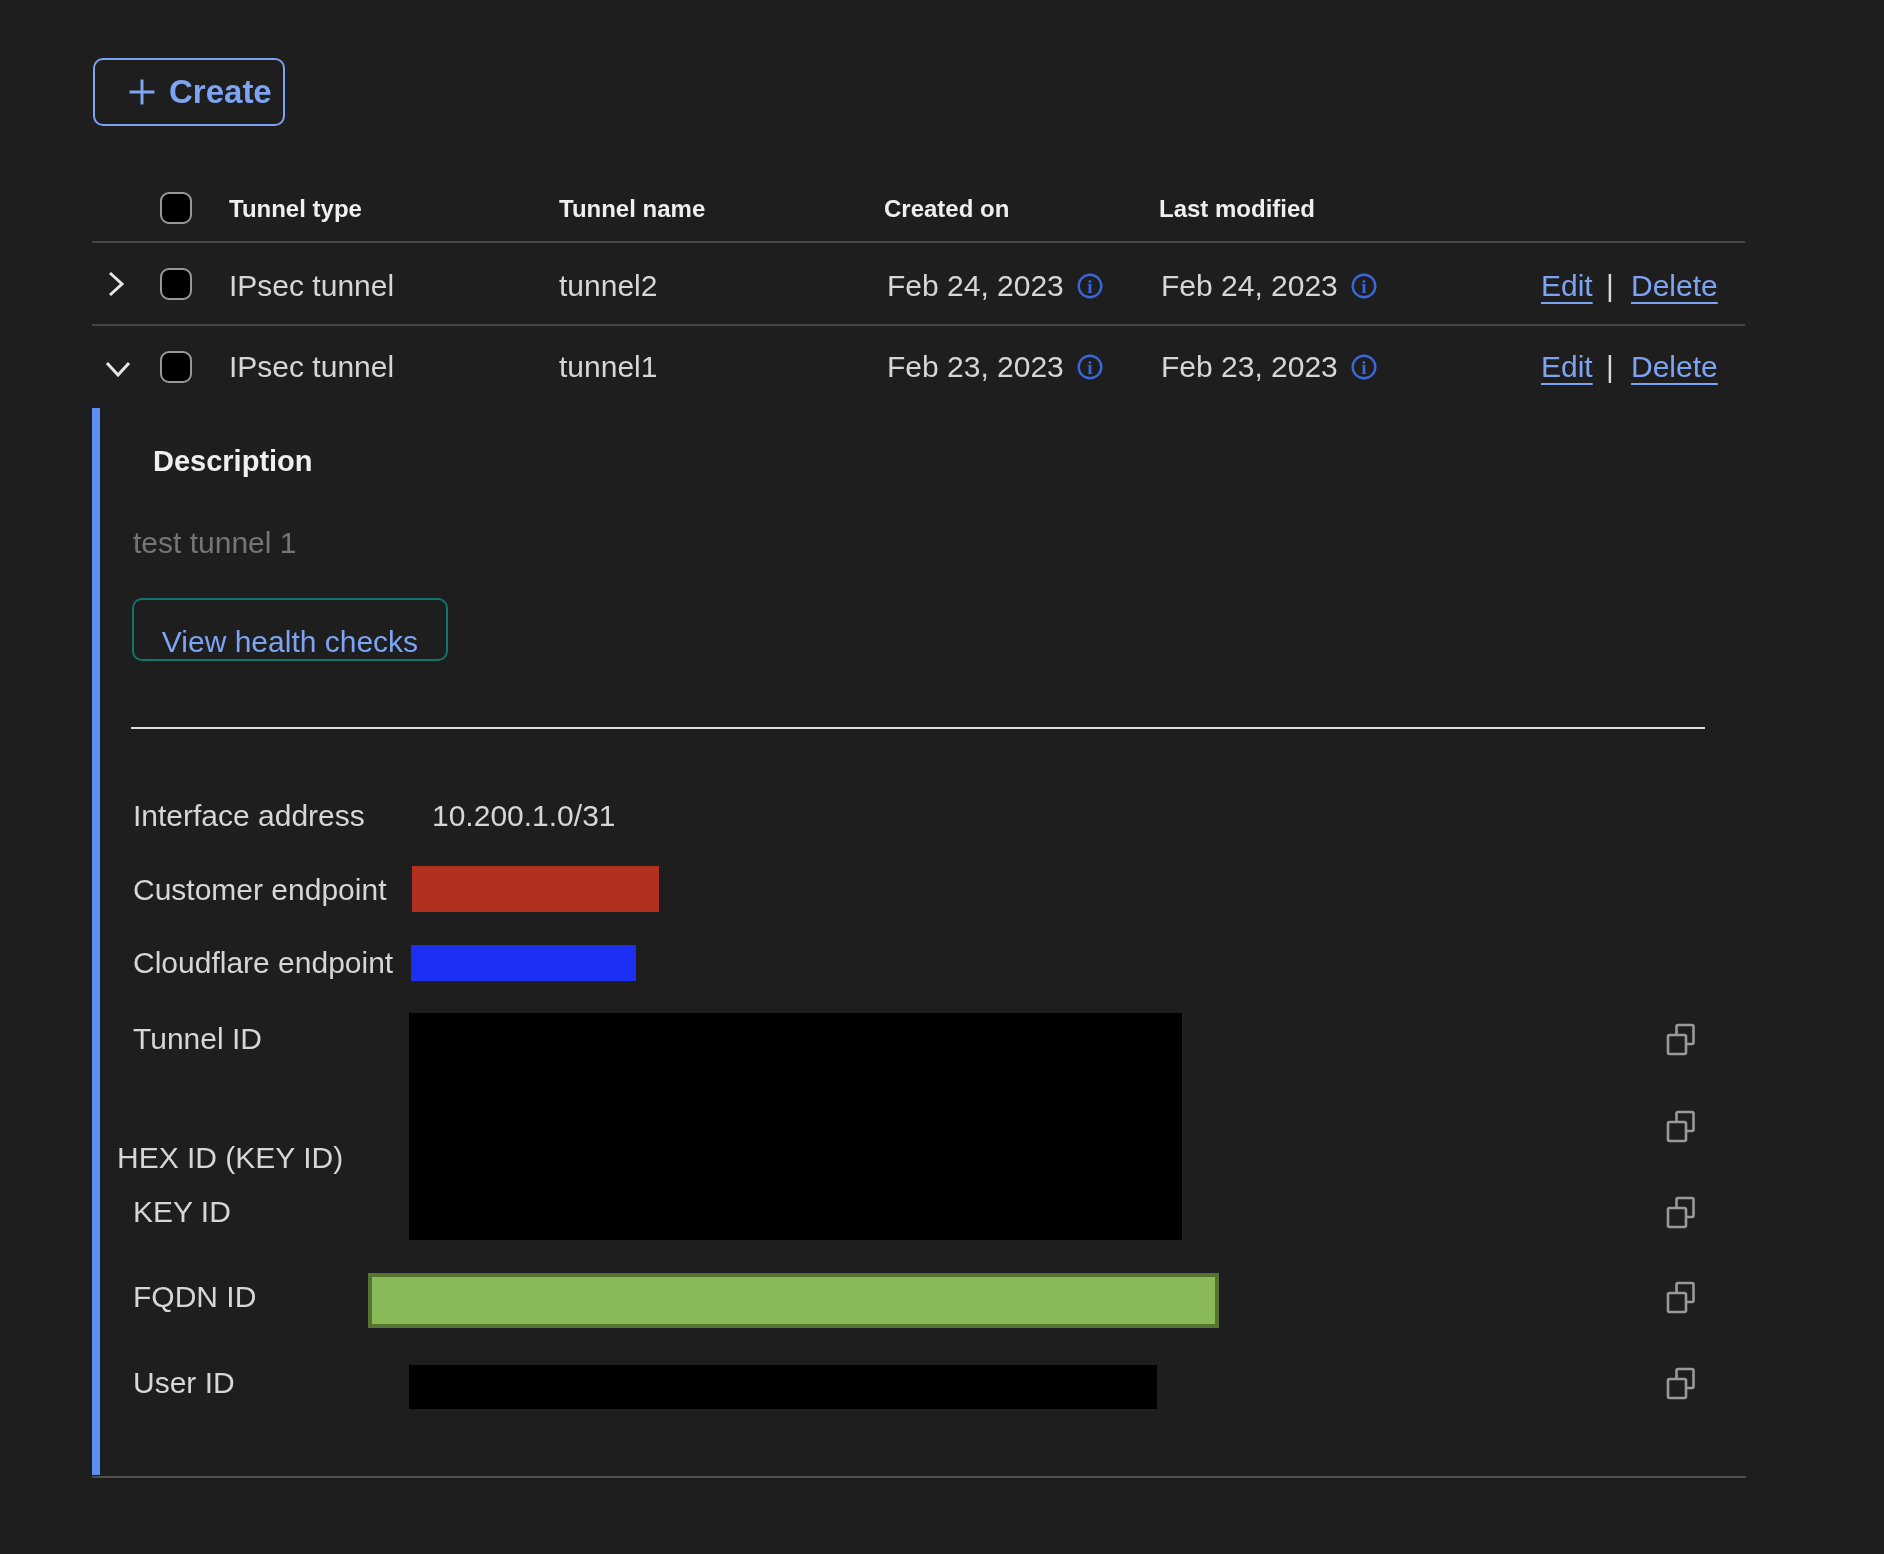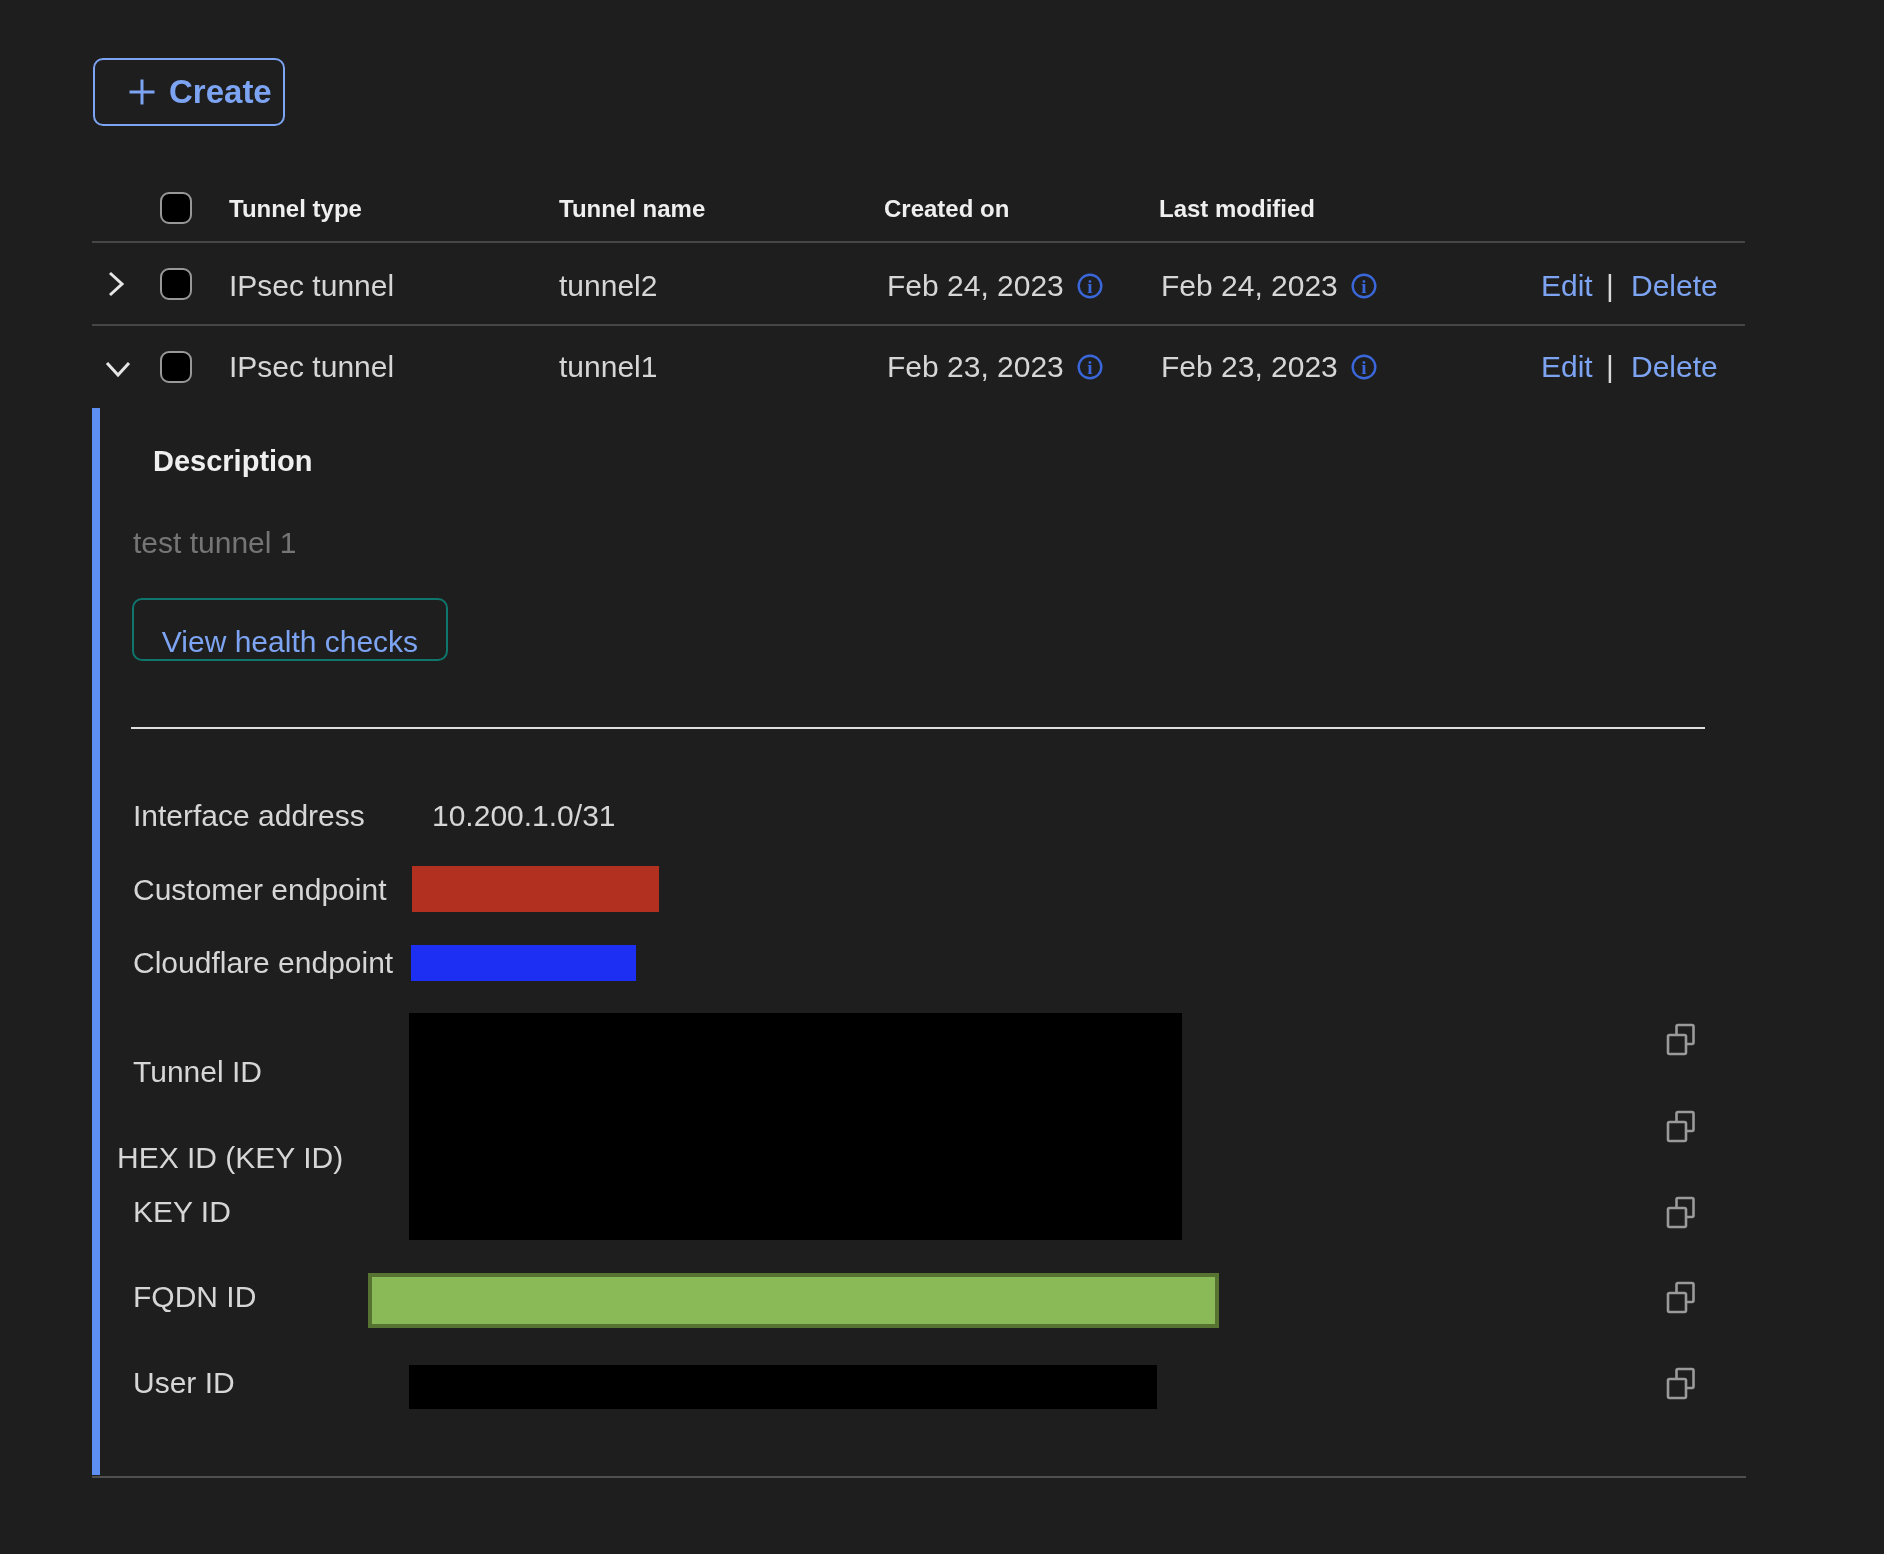--- a/index.html
+++ b/index.html
@@ -1,20 +1,20 @@
 <!DOCTYPE html>
 <html><head>
 <meta charset="utf-8">
 <style>
   html,body{margin:0;padding:0;}
   body{width:1884px;height:1554px;background:#1e1e1e;font-family:"Liberation Sans",sans-serif;position:relative;overflow:hidden;}
   .abs{position:absolute;}
   .t{position:absolute;font-size:30px;line-height:36px;color:#d6d6d6;white-space:nowrap;}
   .hd{font-weight:bold;color:#efefef;font-size:24px;}
-  .link{color:#7da4f2;text-decoration-thickness:2px;text-underline-offset:6px;}
+  .link{color:#7da4f2;text-decoration:underline;text-decoration-thickness:2px;text-underline-offset:6px;}
   .cb{position:absolute;width:32px;height:32px;box-sizing:border-box;border:2px solid #989898;border-radius:9px;background:#000;}
   .sep{position:absolute;height:2px;background:#464646;left:92px;width:1653px;}
 </style>
 </head>
 <body>
 
   <div class="abs" style="left:93px;top:58px;width:188px;height:64px;border:2px solid #7da4f2;border-radius:10px;display:flex;align-items:center;">
     <svg style="margin-left:33px;" width="28" height="28" viewBox="0 0 28 28">
       <path d="M14 1.5v25M1.5 14h25" stroke="#7da4f2" stroke-width="3" fill="none"></path>
     </svg>
@@ -77,21 +77,21 @@
   </div>
   <div class="abs" style="left:131px;top:727px;width:1574px;height:2px;background:#dedede;"></div>
 
   <div class="t" style="left:133px;top:798px;">Interface address</div>
   <div class="t" style="left:432px;top:798px;">10.200.1.0/31</div>
   <div class="t" style="left:133px;top:872px;">Customer endpoint</div>
   <div class="abs" style="left:412px;top:866px;width:247px;height:46px;background:#b2301f;"></div>
   <div class="t" style="left:133px;top:945px;">Cloudflare endpoint</div>
   <div class="abs" style="left:411px;top:945px;width:225px;height:36px;background:#1c2ff2;"></div>
 
-  <div class="t" style="left:133px;top:1021px;margin-top:33px;">Tunnel ID</div>
+  <div class="t" style="left:133px;top:1021px;">Tunnel ID</div>
   <div class="t" style="left:117px;top:1108px;margin-top:32px;">HEX ID (KEY ID)</div>
   <div class="t" style="left:133px;top:1194px;">KEY ID</div>
   <div class="abs" style="left:409px;top:1013px;width:773px;height:227px;background:#000;"></div>
   <div class="t" style="left:133px;top:1279px;">FQDN ID</div>
   <div class="abs" style="left:368px;top:1273px;width:843px;height:47px;background:#8aba58;border:4px solid #567331;"></div>
   <div class="t" style="left:133px;top:1365px;">User ID</div>
   <div class="abs" style="left:409px;top:1365px;width:748px;height:44px;background:#000;"></div>
 
   <svg class="abs" style="left:1666px;top:1023px;" width="30" height="33" viewBox="0 0 30 33">
     <rect x="10.5" y="2" width="17" height="19" fill="none" stroke="#9a9a9a" stroke-width="2.6" rx="1.5"></rect>

